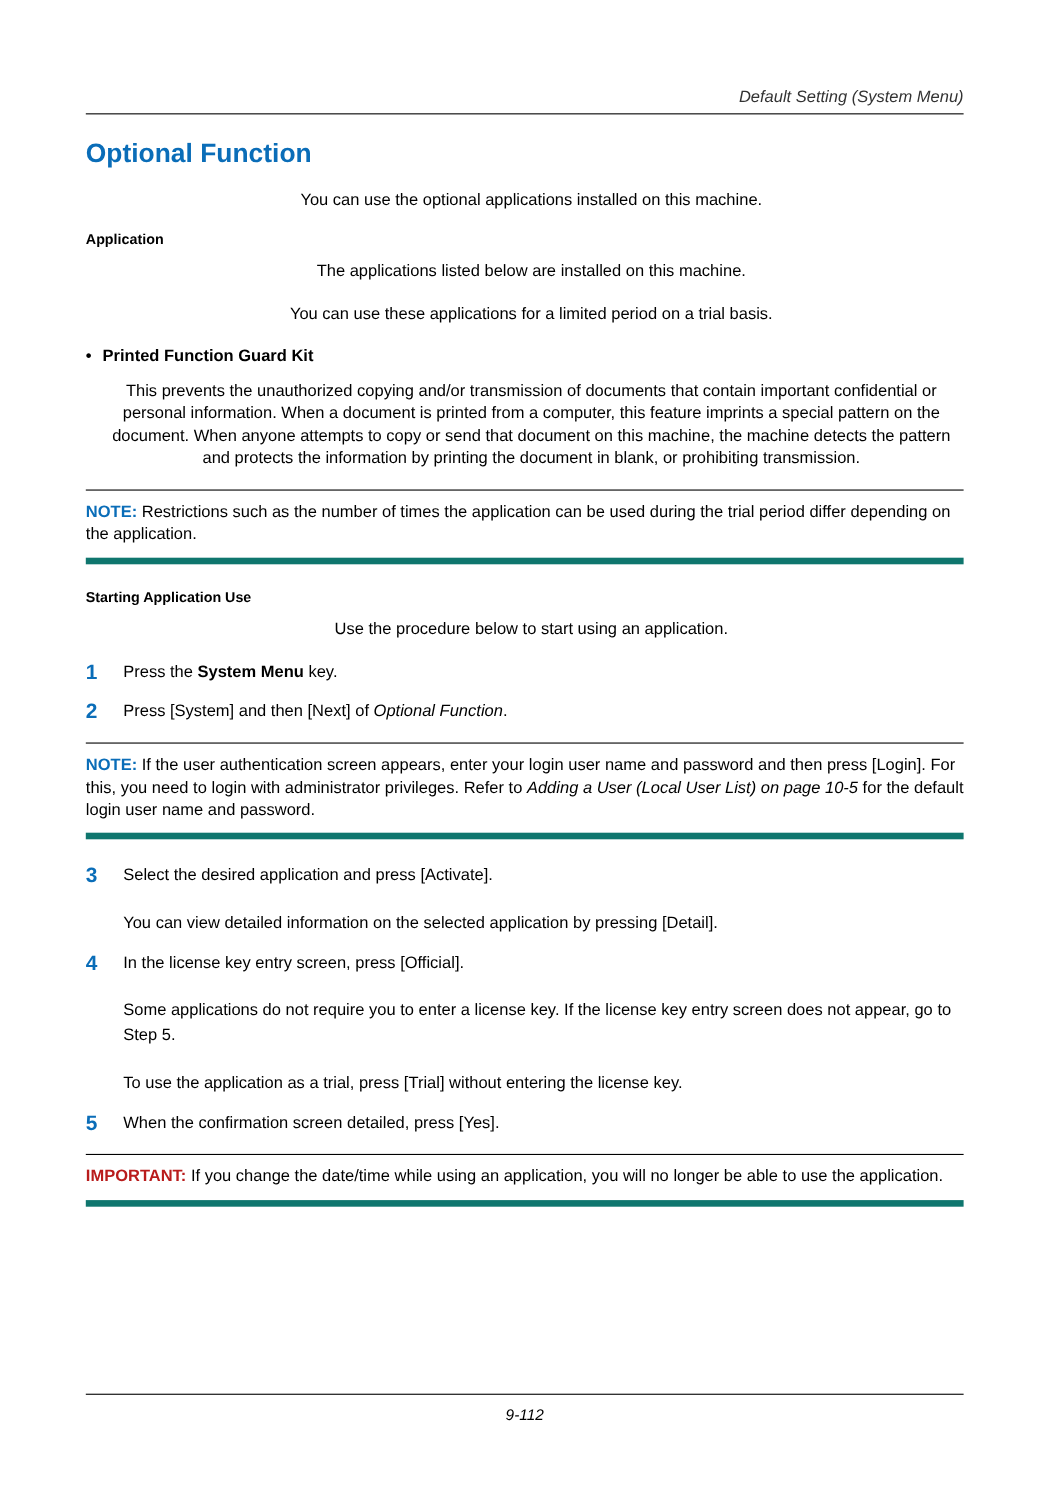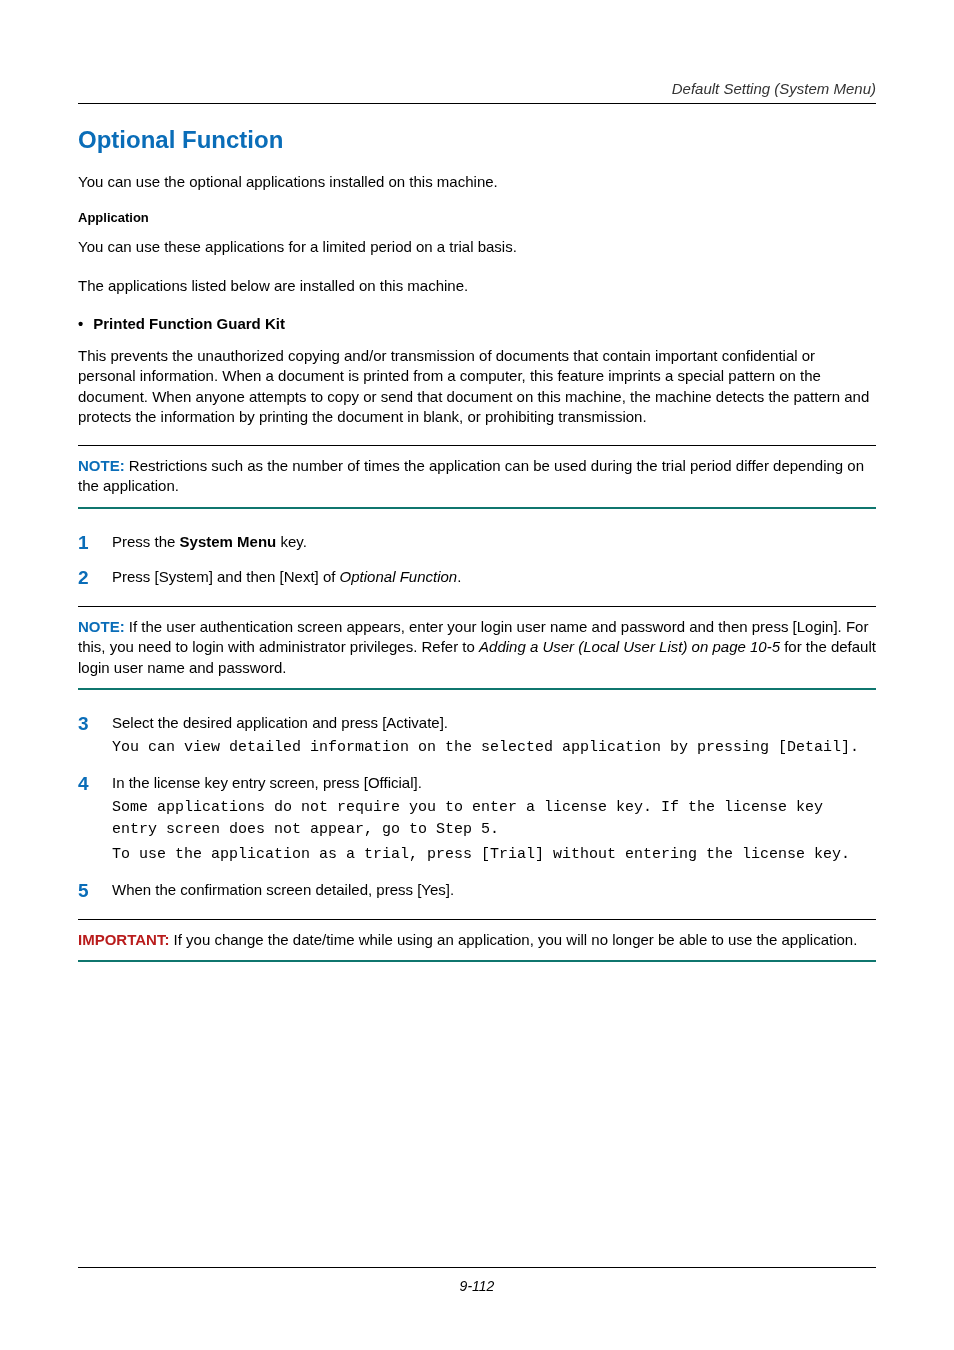--- a/index.html
+++ b/index.html
@@ -30,21 +30,22 @@
   }
   h1.section {
     color: #0a6db8;
     font-size: 24px;
     font-weight: bold;
     margin: 0 0 18px 0;
   }
   p.body {
     font-size: 15px;
     line-height: 1.35;
-    margin: 0 0 18px 0;
+    margin: 0 0 18px 12px;
+    text-align: center;
   }
   h2.sub {
     font-size: 13px;
     font-weight: bold;
     margin: 18px 0 12px 0;
   }
   .bullet-row {
     display: flex;
     align-items: flex-start;
     gap: 10px;
@@ -55,21 +56,21 @@
     font-weight: bold;
     line-height: 1.35;
   }
   .bullet-text {
     font-size: 15px;
     font-weight: bold;
     line-height: 1.35;
   }
   .note-box {
     border-top: 1px solid #000;
-    border-bottom: 2px solid #0f766e;
+    border-bottom: 6px solid #0f766e;
     padding: 10px 0 10px 0;
     margin: 18px 0 22px 0;
     font-size: 15px;
     line-height: 1.35;
   }
   .note-label {
     color: #0a6db8;
     font-weight: bold;
   }
   .imp-label {
@@ -93,22 +94,21 @@
   ol.steps > li::before {
     content: counter(step);
     position: absolute;
     left: 0;
     top: -2px;
     color: #0a6db8;
     font-weight: bold;
     font-size: 19px;
   }
   .step-sub {
-    margin-top: 3px;
-    font-family: Liberation Mono, monospace;
+    margin-top: 22px;
   }
   .bold { font-weight: bold; }
   .italic { font-style: italic; }
   .footer {
     position: absolute;
     bottom: 56px;
     left: 78px;
     right: 78px;
   }
   .footer hr {
@@ -129,35 +129,37 @@
 
   <div class="header-title">Default Setting (System Menu)</div>
   <hr class="top-rule">
 
   <h1 class="section">Optional Function</h1>
 
   <p class="body">You can use the optional applications installed on this machine.</p>
 
   <h2 class="sub">Application</h2>
 
+  <p class="body">The applications listed below are installed on this machine.</p>
   <p class="body">You can use these applications for a limited period on a trial basis.</p>
-  <p class="body">The applications listed below are installed on this machine.</p>
 
   <div class="bullet-row">
     <span class="bullet-dot">•</span>
     <span class="bullet-text">Printed Function Guard Kit</span>
   </div>
 
   <p class="body">This prevents the unauthorized copying and/or transmission of documents that contain important confidential or personal information. When a document is printed from a computer, this feature imprints a special pattern on the document. When anyone attempts to copy or send that document on this machine, the machine detects the pattern and protects the information by printing the document in blank, or prohibiting transmission.</p>
 
   <div class="note-box">
     <span class="note-label">NOTE:</span><span> Restrictions such as the number of times the application can be used during the trial period differ depending on the application.</span>
   </div>
 
+  <h2 class="sub">Starting Application Use</h2>
 
+  <p class="body">Use the procedure below to start using an application.</p>
 
   <ol class="steps">
     <li>
       <span>Press the </span><span class="bold">System Menu</span><span> key.</span>
     </li>
     <li>
       <span>Press [System] and then [Next] of </span><span class="italic">Optional Function</span><span>.</span>
     </li>
   </ol>
 

